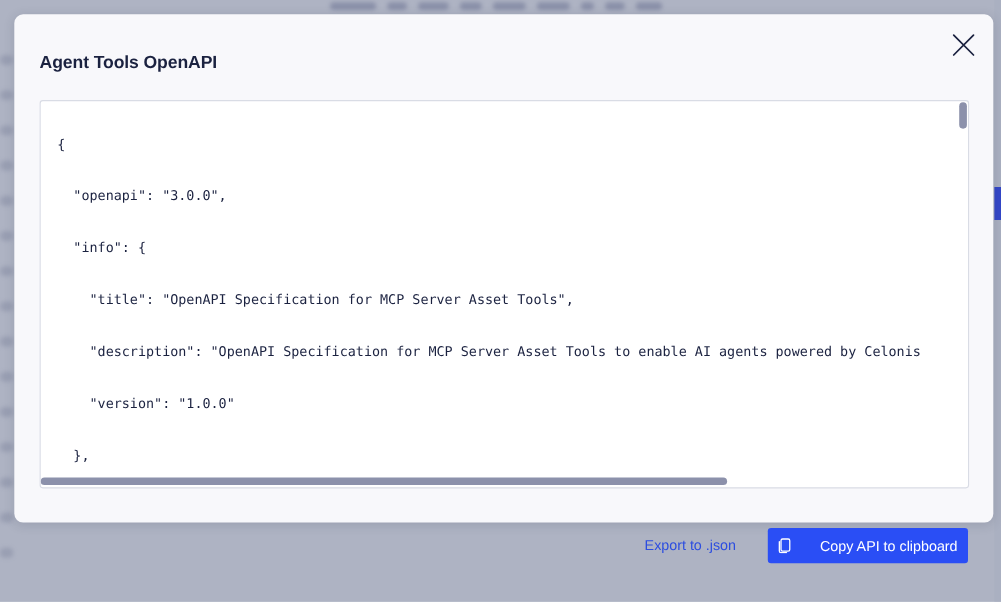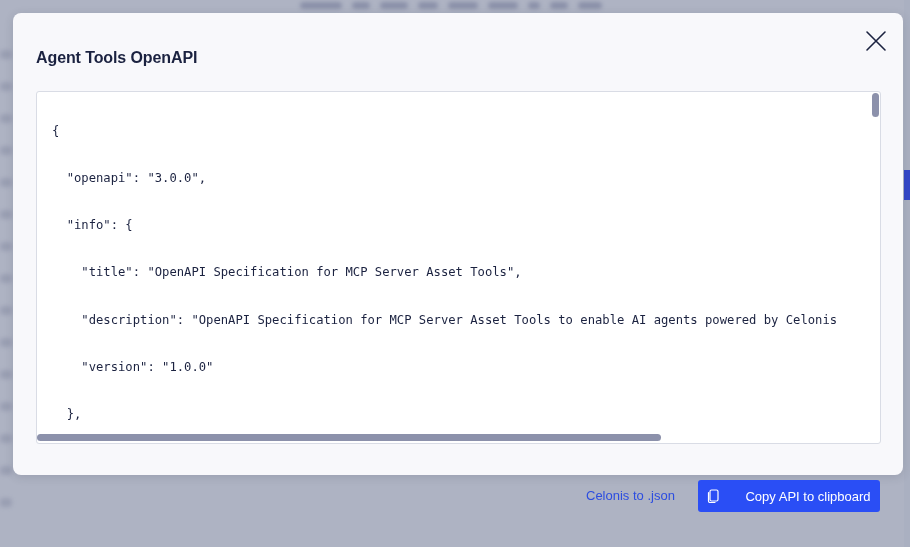--- a/index.html
+++ b/index.html
@@ -156,21 +156,21 @@
       
     </div>
     <div class="vscroll-track">
       <div class="vscroll-thumb"></div>
     </div>
     <div class="hscroll-track">
       <div class="hscroll-thumb"></div>
     </div>
   </div>
 
-  <a class="export-link">Celonis to .json</a>
+  <a class="export-link">Export to .json</a>
 
   <div class="copy-btn">
     <svg viewBox="0 0 12 14">
       <rect x="3" y="1" width="8" height="11" rx="1.5" fill="none" stroke="#ffffff" stroke-width="1.2"></rect>
       <path d="M1.5 3.5 V12 a1.5 1.5 0 0 0 1.5 1.5 H8" fill="none" stroke="#ffffff" stroke-width="1.2" stroke-linecap="round"></path>
     </svg>
     <span>Copy API to clipboard</span>
   </div>
 </div>
 

